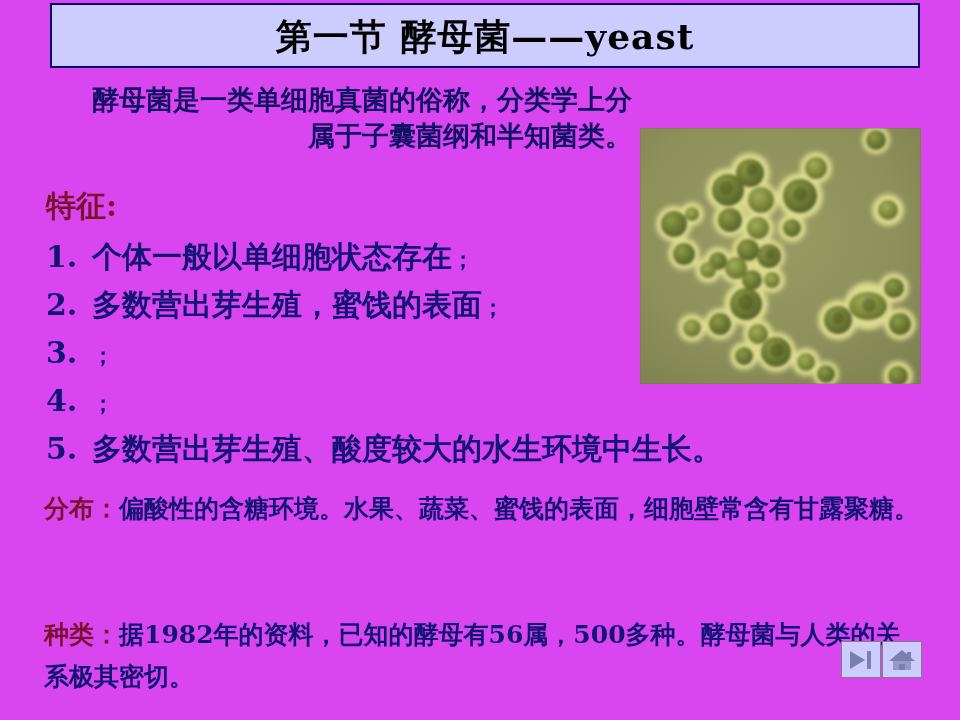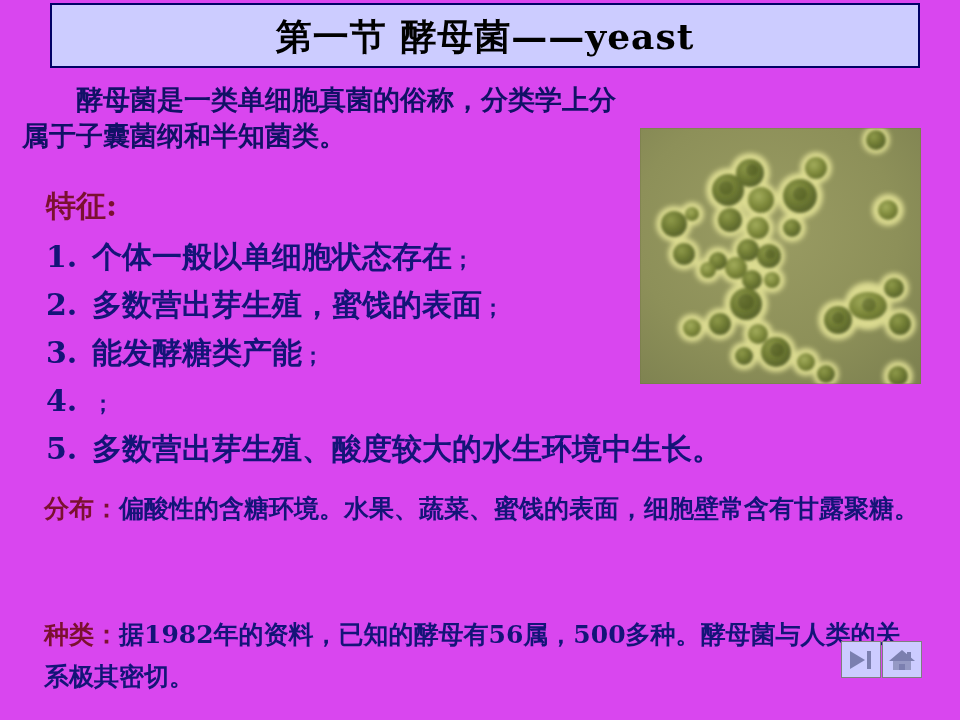--- a/index.html
+++ b/index.html
@@ -50,20 +50,21 @@
     position: absolute;
     left: 22px;
     top: 82px;
     width: 610px;
     font-family: "DejaVu Serif", "Liberation Serif", serif;
     font-weight: bold;
     font-size: 27px;
     line-height: 36px;
     color: #111166;
     text-indent: 54px;
+    text-align: right;
   }
 
   
   .micrograph {
     position: absolute;
     left: 640px;
     top: 128px;
     width: 281px;
     height: 256px;
     overflow: hidden;
@@ -278,21 +279,20 @@
     </div>
 
     <div class="feat-item">
       <span class="feat-num">2.</span>
       <span class="feat-text">多数营出芽生殖，蜜饯的表面</span>
       <span class="semi">；</span>
     </div>
 
     <div class="feat-item">
       <span class="feat-num">3.</span>
-      <span class="feat-text">能发酵糖类产能</span>
       <span class="semi">；</span>
     </div>
 
     <div class="feat-item">
       <span class="feat-num">4.</span>
       <span class="semi">；</span>
     </div>
 
     <div class="feat-item">
       <span class="feat-num">5.</span>

